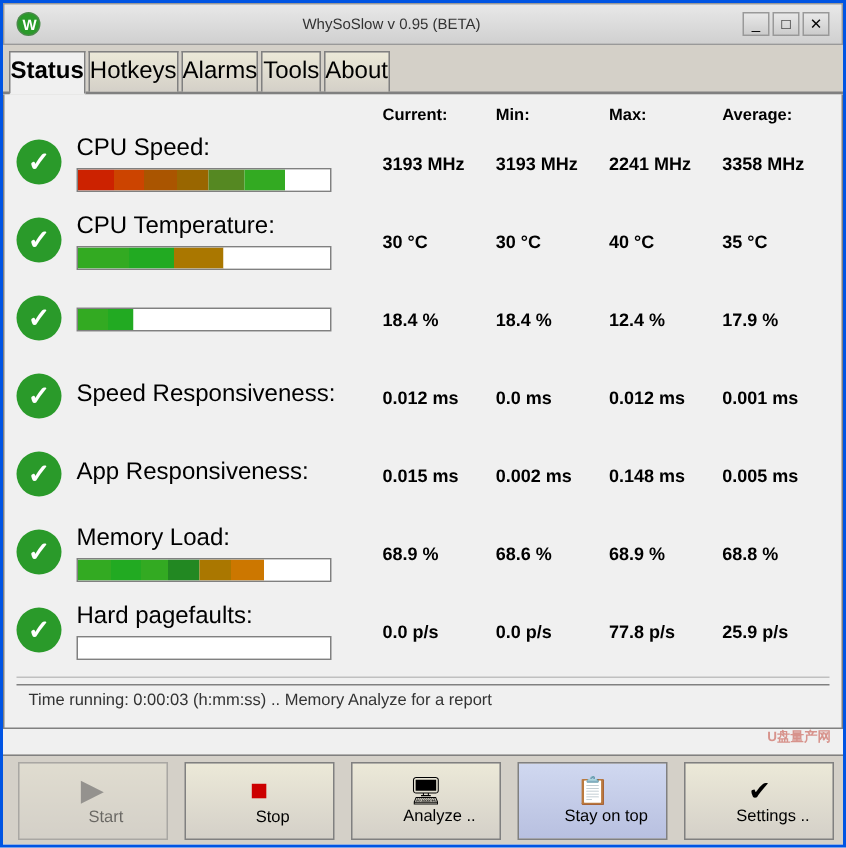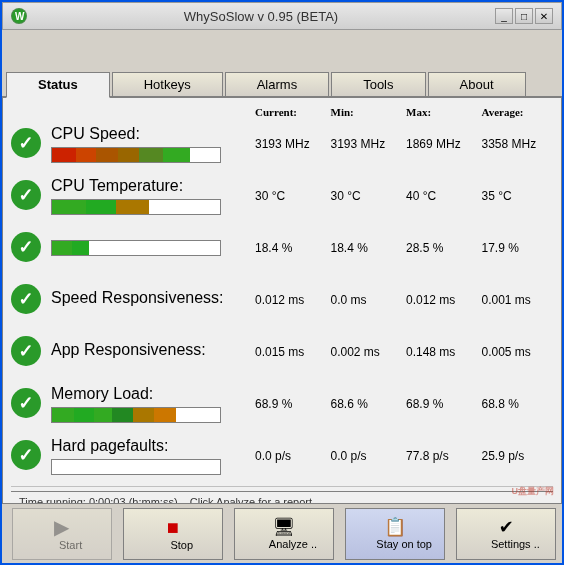--- a/index.html
+++ b/index.html
@@ -21,21 +21,21 @@
       height: 28px;
     }
     .title-bar-icon {
       width: 16px; height: 16px;
       background: #4a8a4a;
       border-radius: 50%;
     }
     .title-bar-title {
       flex: 1;
       text-align: center;
-      font-size: 13px;
+      font-size: 10px;
       color: #333;
     }
     .title-bar-controls {
       display: flex; gap: 2px;
     }
     .title-btn {
       width: 18px; height: 16px;
       background: linear-gradient(to bottom, #e8e8e8, #ccc);
       border: 1px solid #999;
       font-size: 10px;
@@ -43,28 +43,27 @@
       cursor: pointer;
     }
     .tabs {
       display: flex;
       background: #d4d0c8;
       border-bottom: 2px solid #808080;
       padding: 4px 4px 0;
       gap: 2px;
     }
     .tab {
-      padding: 4px 31px;
+      padding: 4px 0;
       border: 1px solid #808080;
       border-bottom: none;
       background: linear-gradient(to bottom, #ece9d8, #d4d0c8);
       cursor: pointer;
-      font-size: 13px;
+      font-size: 16px;
       color: #000;
-      margin-top: 38px;
     }
     .tab.active {
       background: #f0f0f0;
       border-bottom: 1px solid #f0f0f0;
       margin-bottom: -2px;
       padding-bottom: 5px;
       font-weight: bold;
     }
     .main-content {
       background: #f0f0f0;
@@ -115,30 +114,29 @@
     .metric-values {
       display: flex;
       flex: 1;
     }
     .metric-col {
       flex: 1;
       text-align: left;
       padding-left: 4px;
     }
     .metric-val {
-      font-weight: normal;
+      font-weight: bold;
       font-size: 12px;
     }
     .header-row {
       display: flex;
       margin-left: 240px;
       margin-bottom: 4px;
       font-size: 11px;
       font-weight: bold;
-      font-family: Liberation Serif, serif;
     }
     .header-col {
       flex: 1;
       padding-left: 4px;
     }
     .status-bar {
       background: #f0f0f0;
       border-top: 1px solid #808080;
       padding: 4px 8px;
       font-size: 11px;
@@ -256,21 +254,21 @@
         </div>
       </div>
       <div class="metric-values">
         <div class="metric-col">
           <div class="metric-val">3193 MHz</div>
         </div>
         <div class="metric-col">
           <div class="metric-val">3193 MHz</div>
         </div>
         <div class="metric-col">
-          <div class="metric-val">1869 MHz</div>
+          <div class="metric-val">2241 MHz</div>
         </div>
         <div class="metric-col">
           <div class="metric-val">3358 MHz</div>
         </div>
       </div>
     </div>
 
     <div class="metric-row">
       <div class="check-icon">
         <div class="check-circle">✓</div>
@@ -312,21 +310,21 @@
         </div>
       </div>
       <div class="metric-values">
         <div class="metric-col">
           <div class="metric-val">18.4 %</div>
         </div>
         <div class="metric-col">
           <div class="metric-val">18.4 %</div>
         </div>
         <div class="metric-col">
-          <div class="metric-val">28.5 %</div>
+          <div class="metric-val">12.4 %</div>
         </div>
         <div class="metric-col">
           <div class="metric-val">17.9 %</div>
         </div>
       </div>
     </div>
 
     <div class="metric-row">
       <div class="check-icon">
         <div class="check-circle">✓</div>
@@ -426,21 +424,21 @@
           <div class="metric-val">77.8 p/s</div>
         </div>
         <div class="metric-col">
           <div class="metric-val">25.9 p/s</div>
         </div>
       </div>
     </div>
 
     <div class="divider"></div>
     <div class="status-bar">
-      <span>Time running: 0:00:03  (h:mm:ss) ..  Click Analyze for a report</span>
+      <span>Time running: 0:00:03  (h:mm:ss) ..  Memory Analyze for a report</span>
     </div>
   </div>
 
   <div class="bottom-toolbar">
     <div class="tool-btn" style="opacity:0.5;">
       <span class="tool-btn-icon" style="color:#555;">▶</span>
       <span class="tool-btn-label">Start</span>
     </div>
     <div class="tool-btn">
       <span class="tool-btn-icon" style="color:#cc0000;">■</span>

